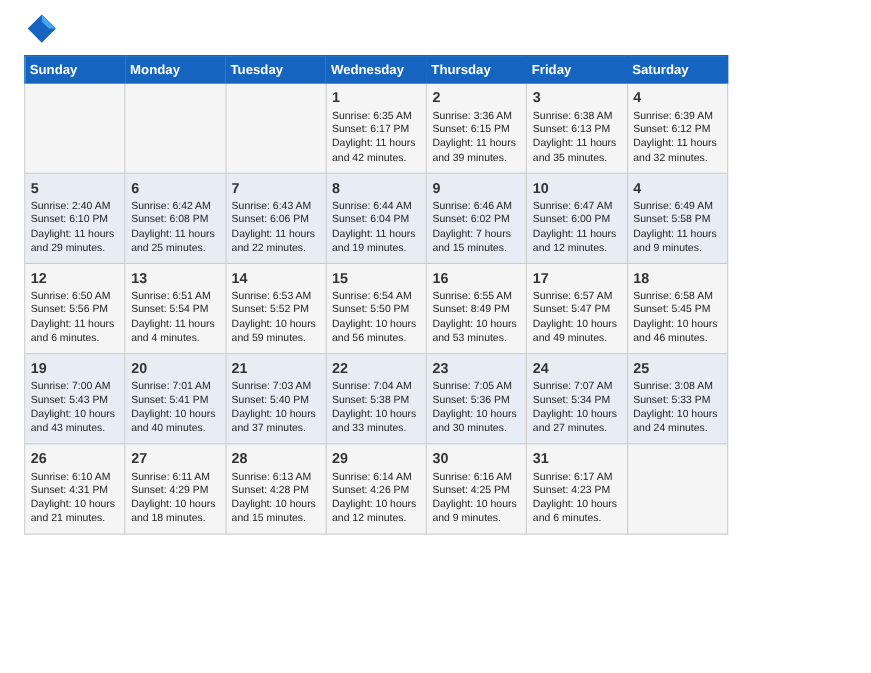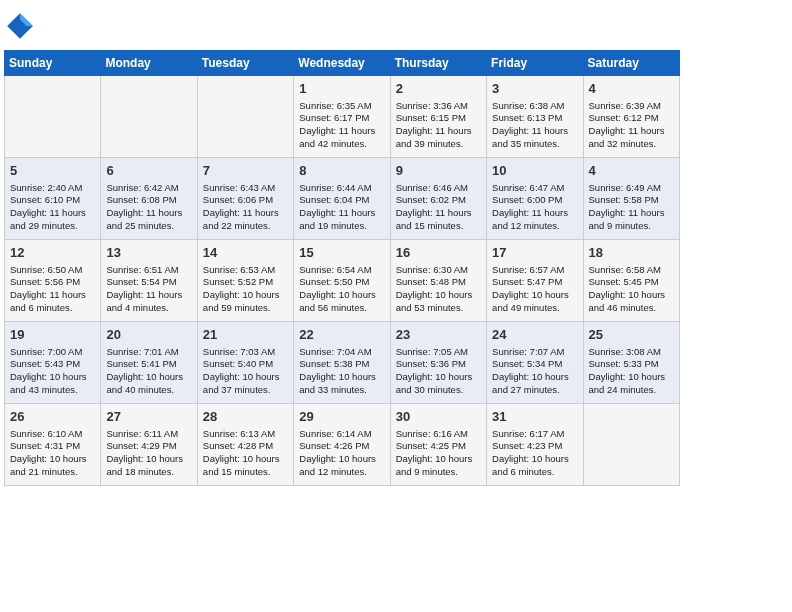--- a/index.html
+++ b/index.html
@@ -5,21 +5,21 @@
     * { box-sizing: border-box; margin: 0; padding: 0; }
     body {
       font-family: Arial, sans-serif;
       background: #fff;
       width: 792px;
       height: 612px;
       overflow: hidden;
     }
     .page {
       width: 684px;
-      padding: 10px 4px;
+      padding: 10px 22px;
     }
     .header {
       display: flex;
       justify-content: space-between;
       align-items: flex-start;
       margin-bottom: 8px;
     }
     .logo {
       display: flex;
       align-items: center;
@@ -188,21 +188,21 @@
           <td>
             <span class="day-num">8</span>
             <div>Sunrise: 6:44 AM</div>
             <div>Sunset: 6:04 PM</div>
             <div>Daylight: 11 hours and 19 minutes.</div>
           </td>
           <td>
             <span class="day-num">9</span>
             <div>Sunrise: 6:46 AM</div>
             <div>Sunset: 6:02 PM</div>
-            <div>Daylight: 11 hours and 15 minutes.</div>
+            <div>Daylight: 7 hours and 15 minutes.</div>
           </td>
           <td>
             <span class="day-num">10</span>
             <div>Sunrise: 6:47 AM</div>
             <div>Sunset: 6:00 PM</div>
             <div>Daylight: 11 hours and 12 minutes.</div>
           </td>
           <td>
             <span class="day-num">4</span>
             <div>Sunrise: 6:49 AM</div>
@@ -230,22 +230,22 @@
             <div>Daylight: 10 hours and 59 minutes.</div>
           </td>
           <td>
             <span class="day-num">15</span>
             <div>Sunrise: 6:54 AM</div>
             <div>Sunset: 5:50 PM</div>
             <div>Daylight: 10 hours and 56 minutes.</div>
           </td>
           <td>
             <span class="day-num">16</span>
-            <div>Sunrise: 6:30 AM</div>
-            <div>Sunset: 5:48 PM</div>
+            <div>Sunrise: 6:55 AM</div>
+            <div>Sunset: 8:49 PM</div>
             <div>Daylight: 10 hours and 53 minutes.</div>
           </td>
           <td>
             <span class="day-num">17</span>
             <div>Sunrise: 6:57 AM</div>
             <div>Sunset: 5:47 PM</div>
             <div>Daylight: 10 hours and 49 minutes.</div>
           </td>
           <td>
             <span class="day-num">18</span>

